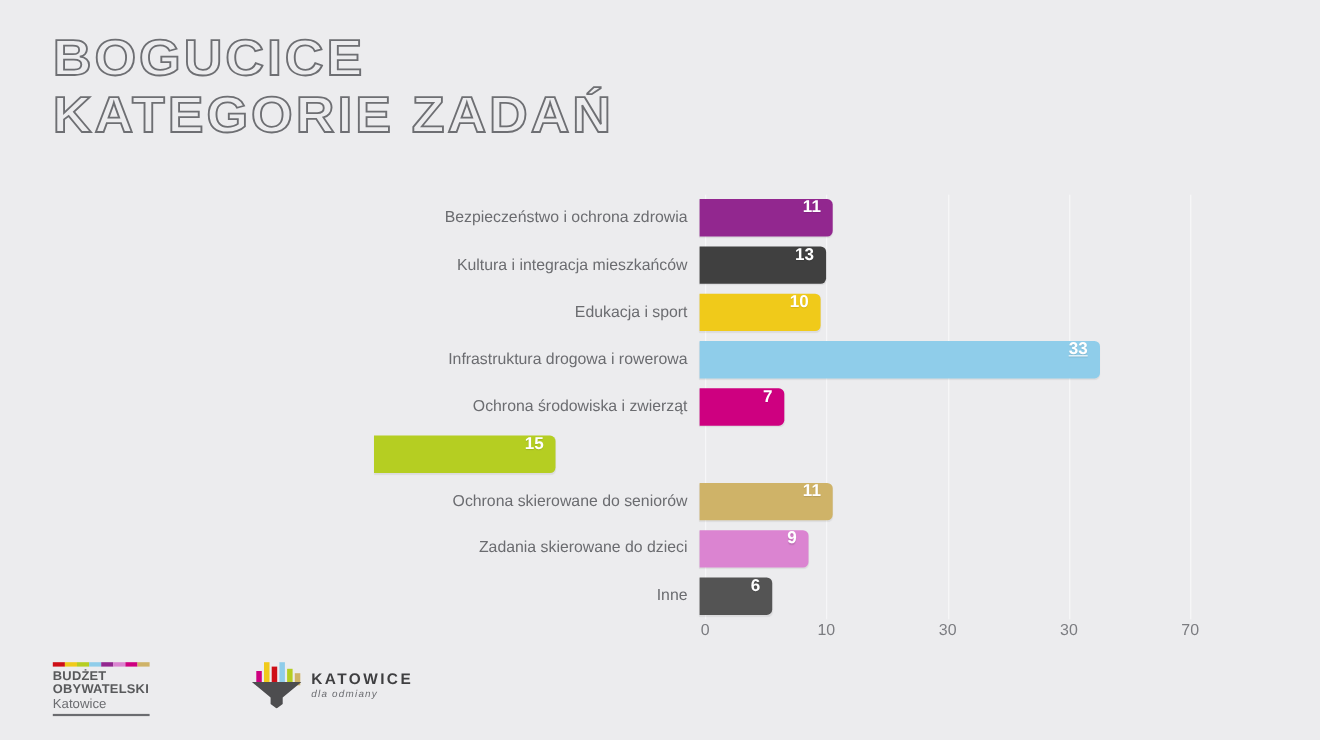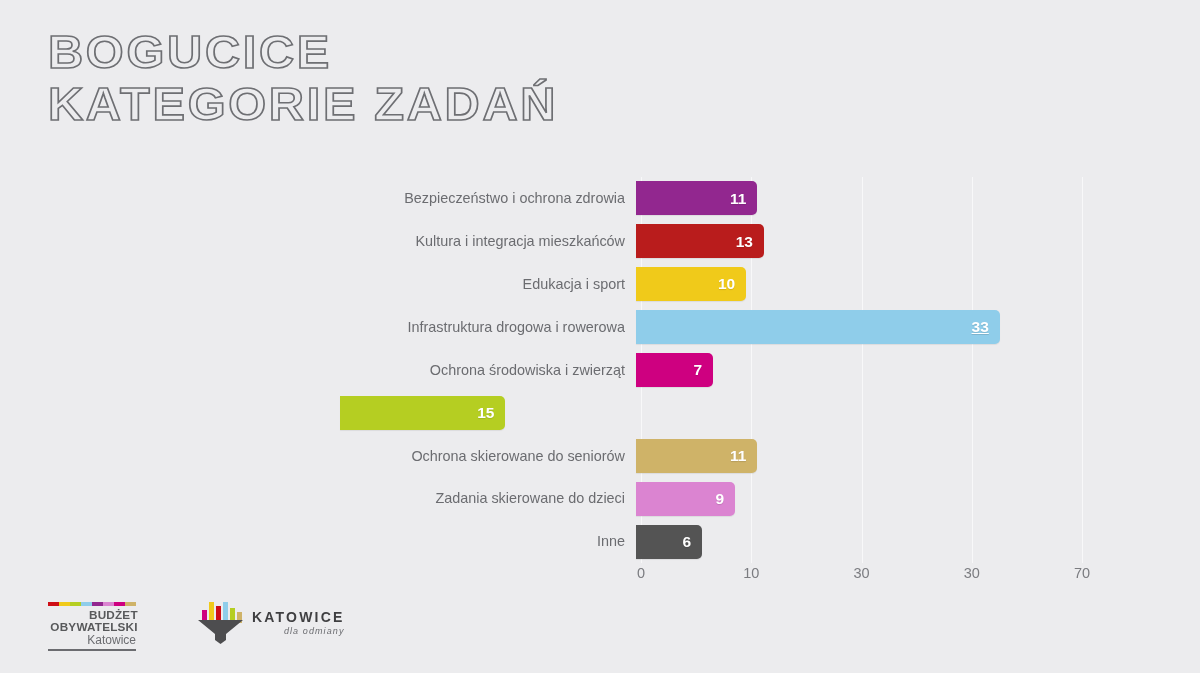--- a/index.html
+++ b/index.html
@@ -75,21 +75,21 @@
     position:relative;
     flex:1;
     height:100%;
     display:flex;
     align-items:center;
   }
   .bar{
     height:34px;
     border-radius:0 5px 5px 0;
     display:flex;
-    align-items:center;
+    align-items:flex-start;
     justify-content:flex-end;
     box-shadow:0 1px 1px rgba(0,0,0,0.07);
   }
   .bar-value{
     font-size:15.5px;
     font-weight:bold;
     color:#ffffff;
     padding-right:11px;
     line-height:1;
     text-shadow:0 1px 1px rgba(0,0,0,0.12);
@@ -110,22 +110,21 @@
     line-height:1;
     white-space:nowrap;
   }
 
   
   #footer{
     position:absolute;
     left:48px; top:602px;
     display:flex;
     align-items:flex-start;
-    gap:62px;
-    text-align:right;
+    gap:93px;
   }
 
   
   #logo-bo{ width:88px; }
   .bo-stripes{
     display:flex;
     height:4px;
     width:88px;
     margin-bottom:3px;
   }
@@ -215,21 +214,21 @@
         <div class="cat-label">Bezpieczeństwo i ochrona zdrowia</div>
         <div class="bar-wrap">
           <div class="bar" style="width: 121.275px; background: rgb(146, 39, 143);">
             <span class="bar-value" style="color: rgb(255, 255, 255);">11</span>
           </div>
         </div>
       </div>
       <div class="row">
         <div class="cat-label">Kultura i integracja mieszkańców</div>
         <div class="bar-wrap">
-          <div class="bar" style="width: 128px; background: #b91c1c;">
+          <div class="bar" style="width: 115px; background: #404040;">
             <span class="bar-value" style="color: rgb(255, 255, 255);">13</span>
           </div>
         </div>
       </div>
       <div class="row">
         <div class="cat-label">Edukacja i sport</div>
         <div class="bar-wrap">
           <div class="bar" style="width: 110.25px; background: rgb(240, 202, 26);">
             <span class="bar-value" style="color: rgb(255, 255, 255);">10</span>
           </div>

